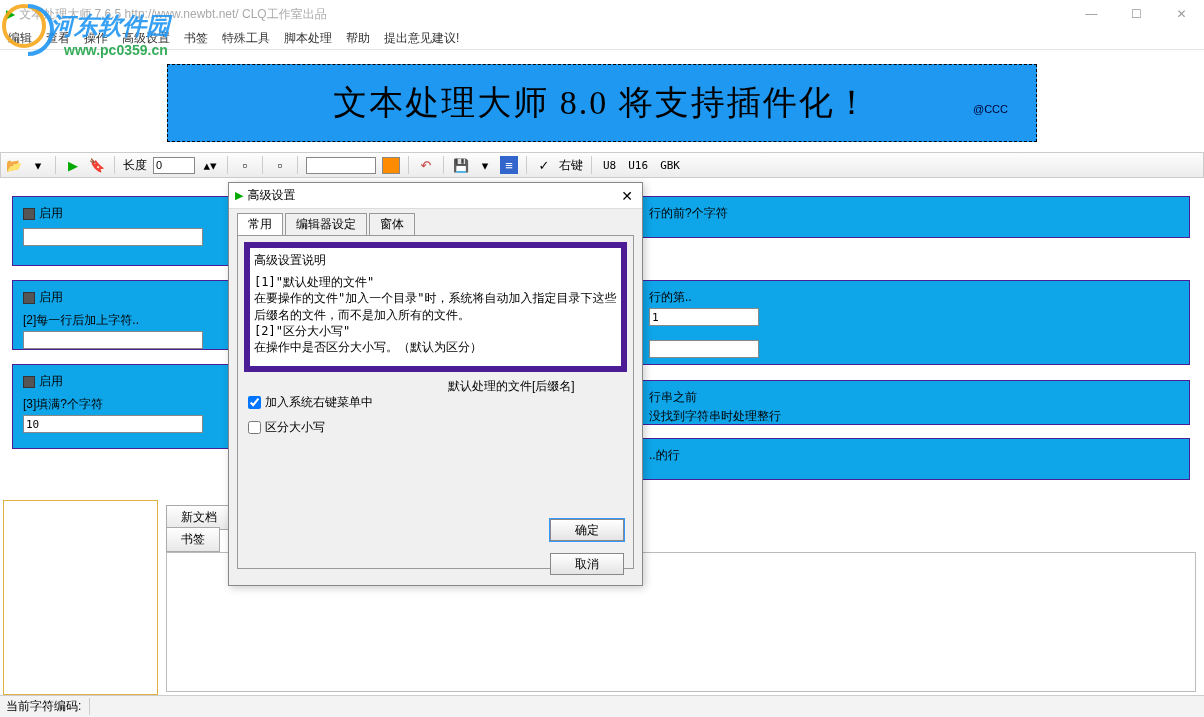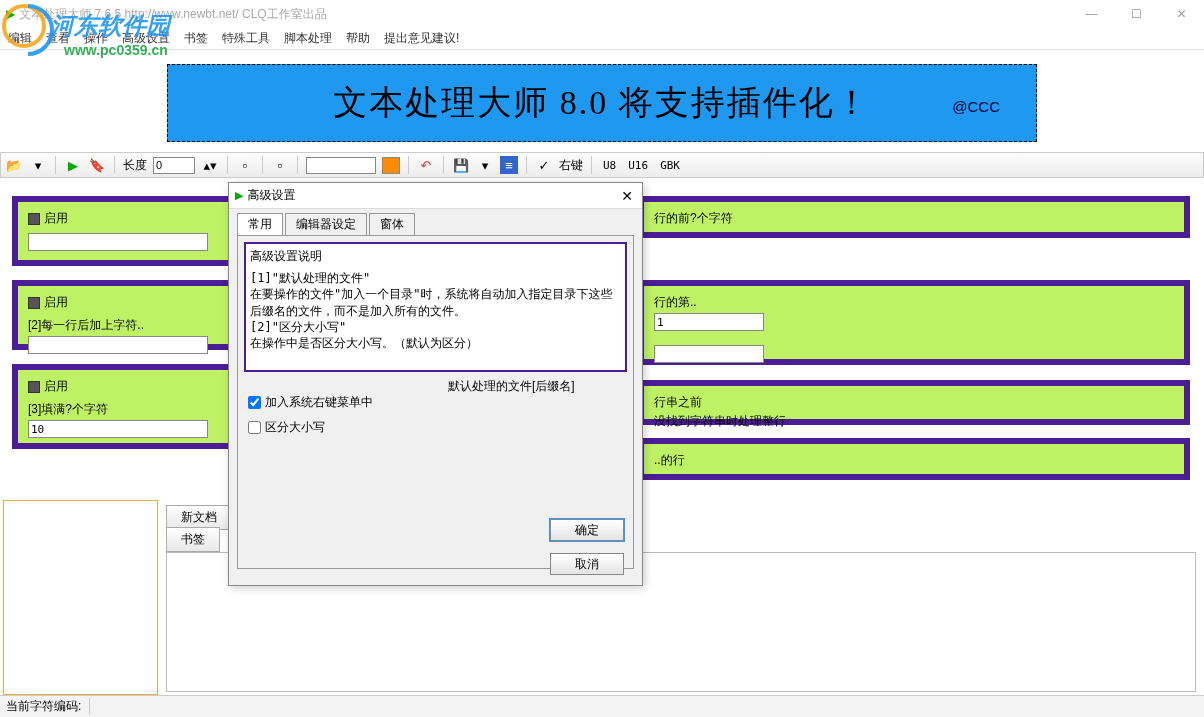--- a/index.html
+++ b/index.html
@@ -6,31 +6,31 @@
 body { font-family: "Microsoft YaHei", SimSun, sans-serif; font-size: 12px; background: #fff; width: 1204px; height: 717px; position: relative; overflow: hidden; }
 .titlebar { height: 28px; background: #fff; display: flex; align-items: center; padding-left: 6px; color: #aaa; font-size: 12px; }
 .titlebar .title { flex: 1; }
 .winbtns { display: flex; }
 .winbtn { width: 45px; height: 28px; display: flex; align-items: center; justify-content: center; color: #999; }
 .menubar { height: 22px; background: #fff; display: flex; align-items: center; padding-left: 8px; gap: 14px; border-bottom: 1px solid #e5e5e5; }
 .menubar span { color: #333; cursor: default; }
 .banner-area { padding: 14px 0 10px 0; display: flex; justify-content: center; text-align: right; }
 .banner { width: 870px; height: 78px; background: #1e98f1; border: 1px dashed #000; display: flex; align-items: center; justify-content: center; position: relative; }
 .banner-text { font-family: SimSun, serif; font-size: 34px; color: #000; letter-spacing: 2px; }
-.banner-small { position: absolute; right: 36px; bottom: 26px; font-size: 15px; color: #003; }
+.banner-small { position: absolute; right: 28px; bottom: 26px; font-size: 11px; color: #003; }
 .toolbar { height: 26px; border: 1px solid #ccc; background: linear-gradient(#fdfdfd,#ececec); display: flex; align-items: center; padding: 0 4px; gap: 6px; margin: 0 0 2px 0; }
 .tb-sep { width: 1px; height: 18px; background: #ccc; margin: 0 2px; }
 .tb-icon { width: 18px; height: 18px; display: inline-flex; align-items: center; justify-content: center; font-size: 13px; }
 .tb-label { font-size: 12px; }
 .tb-input { width: 42px; height: 17px; border: 1px solid #888; background: #fff; font-size: 11px; padding-left: 2px; }
 .tb-search { width: 70px; height: 17px; border: 1px solid #888; background: #fff; }
 .tb-orange { width: 18px; height: 17px; background: #ff8c00; border: 1px solid #888; }
 .tb-enc { font-family: monospace; font-size: 11px; padding: 1px 3px; }
 .workspace { position: relative; height: 540px; }
-.panel { border: 6px solid #4c1d95; background: #bef264; padding: 8px 10px 10px 10px; position: absolute; }
+.panel { border: 1px solid #4c1d95; background: #0ea5e9; padding: 8px 10px 10px 10px; position: absolute; }
 .panel .chk-enable { display: flex; align-items: center; gap: 4px; font-size: 12px; margin-bottom: 6px; }
 .panel .chk-enable .box { width: 12px; height: 12px; background: #555; border: 1px solid #333; }
 .rule-label { font-size: 12px; margin-bottom: 2px; }
 .rule-input { width: 180px; height: 18px; border: 1px solid #888; background: #fff; font-family: monospace; font-size: 11px; padding-left: 2px; }
 .panel1 { left: 12px; top: 16px; width: 430px; height: 70px; }
 .panel2 { left: 12px; top: 100px; width: 430px; height: 70px; }
 .panel3 { left: 12px; top: 184px; width: 430px; height: 85px; }
 .panel4 { left: 638px; top: 16px; width: 552px; height: 42px; }
 .panel5 { left: 638px; top: 100px; width: 552px; height: 85px; }
 .panel6 { left: 638px; top: 200px; width: 552px; height: 45px; }
@@ -44,21 +44,21 @@
 .statusbar .seg { border-right: 1px solid #ccc; padding-right: 8px; margin-right: 0; }
 .dialog { position: absolute; left: 228px; top: 182px; width: 415px; height: 404px; background: #f0f0f0; border: 1px solid #888; box-shadow: 2px 2px 8px rgba(0,0,0,0.2); z-index: 50; }
 .dlg-title { height: 26px; background: #fff; display: flex; align-items: center; padding-left: 6px; border-bottom: 1px solid #ddd; }
 .dlg-title .t { flex: 1; font-size: 12px; }
 .dlg-title .arrow { color: #0a0; margin-right: 4px; font-size: 11px;}
 .dlg-close { width: 30px; text-align: center; font-size: 14px; }
 .dlg-tabs { display: flex; padding: 4px 8px 0 8px; }
 .dlg-tab { border: 1px solid #999; border-bottom: none; background: #f0f0f0; padding: 2px 10px; font-size: 12px; margin-right: 2px; }
 .dlg-tab.active { background: #fff; }
 .dlg-body { border: 1px solid #999; margin: 0 8px 8px 8px; background: #f0f0f0; padding: 6px; height: 334px; position: relative;}
-.desc-box { border: 2px solid #4c1d95; background: #fff; padding: 4px; font-family: SimSun, monospace; font-size: 12px; line-height: 1.35; height: 130px; overflow: hidden; }
+.desc-box { border: 6px solid #4c1d95; background: #fff; padding: 4px; font-family: SimSun, monospace; font-size: 12px; line-height: 1.35; height: 130px; overflow: hidden; }
 .dlg-checks { position: absolute; left: 10px; top: 158px; font-size: 12px; }
 .dlg-checks label { display: flex; align-items: center; gap: 4px; margin-bottom: 8px; }
 .dlg-checks input { width: 13px; height: 13px; }
 .file-group { position: absolute; left: 210px; top: 142px; width: 180px; }
 .file-group .grp-label { font-size: 12px; margin-bottom: 2px; }
 .file-list { border: 1px solid #888; background: #fff; height: 145px; font-family: monospace; font-size: 12px; padding: 2px 4px; line-height: 1.25; overflow-y: scroll; }
 .dlg-btns { position: absolute; right: 18px; bottom: 10px; display: flex; gap: 12px; flex-direction: column; }
 .dlg-btn { width: 74px; height: 22px; border: 1px solid #888; background: linear-gradient(#fff,#e4e4e4); font-size: 12px; }
 .dlg-btn.primary { box-shadow: 0 0 0 1px #3399ff; }
 .watermark { position: absolute; left: 0; top: 0; width: 200px; height: 80px; pointer-events: none; z-index: 100; opacity: 0.9;}

